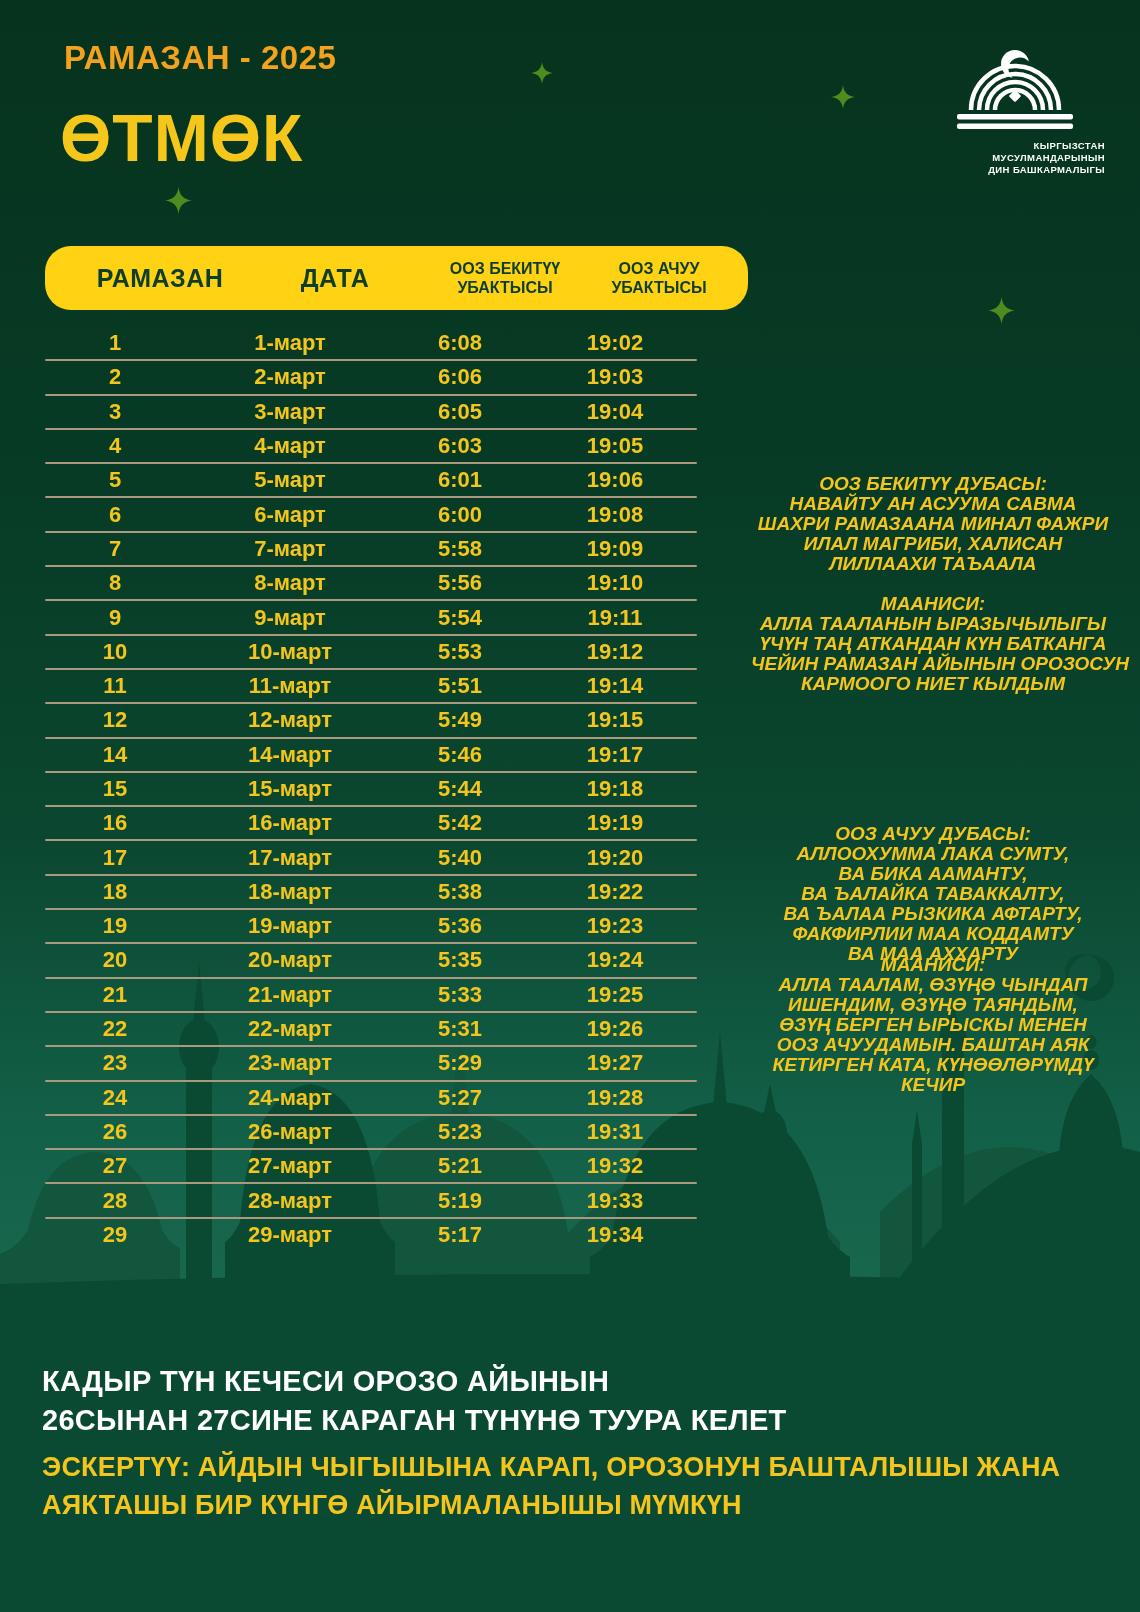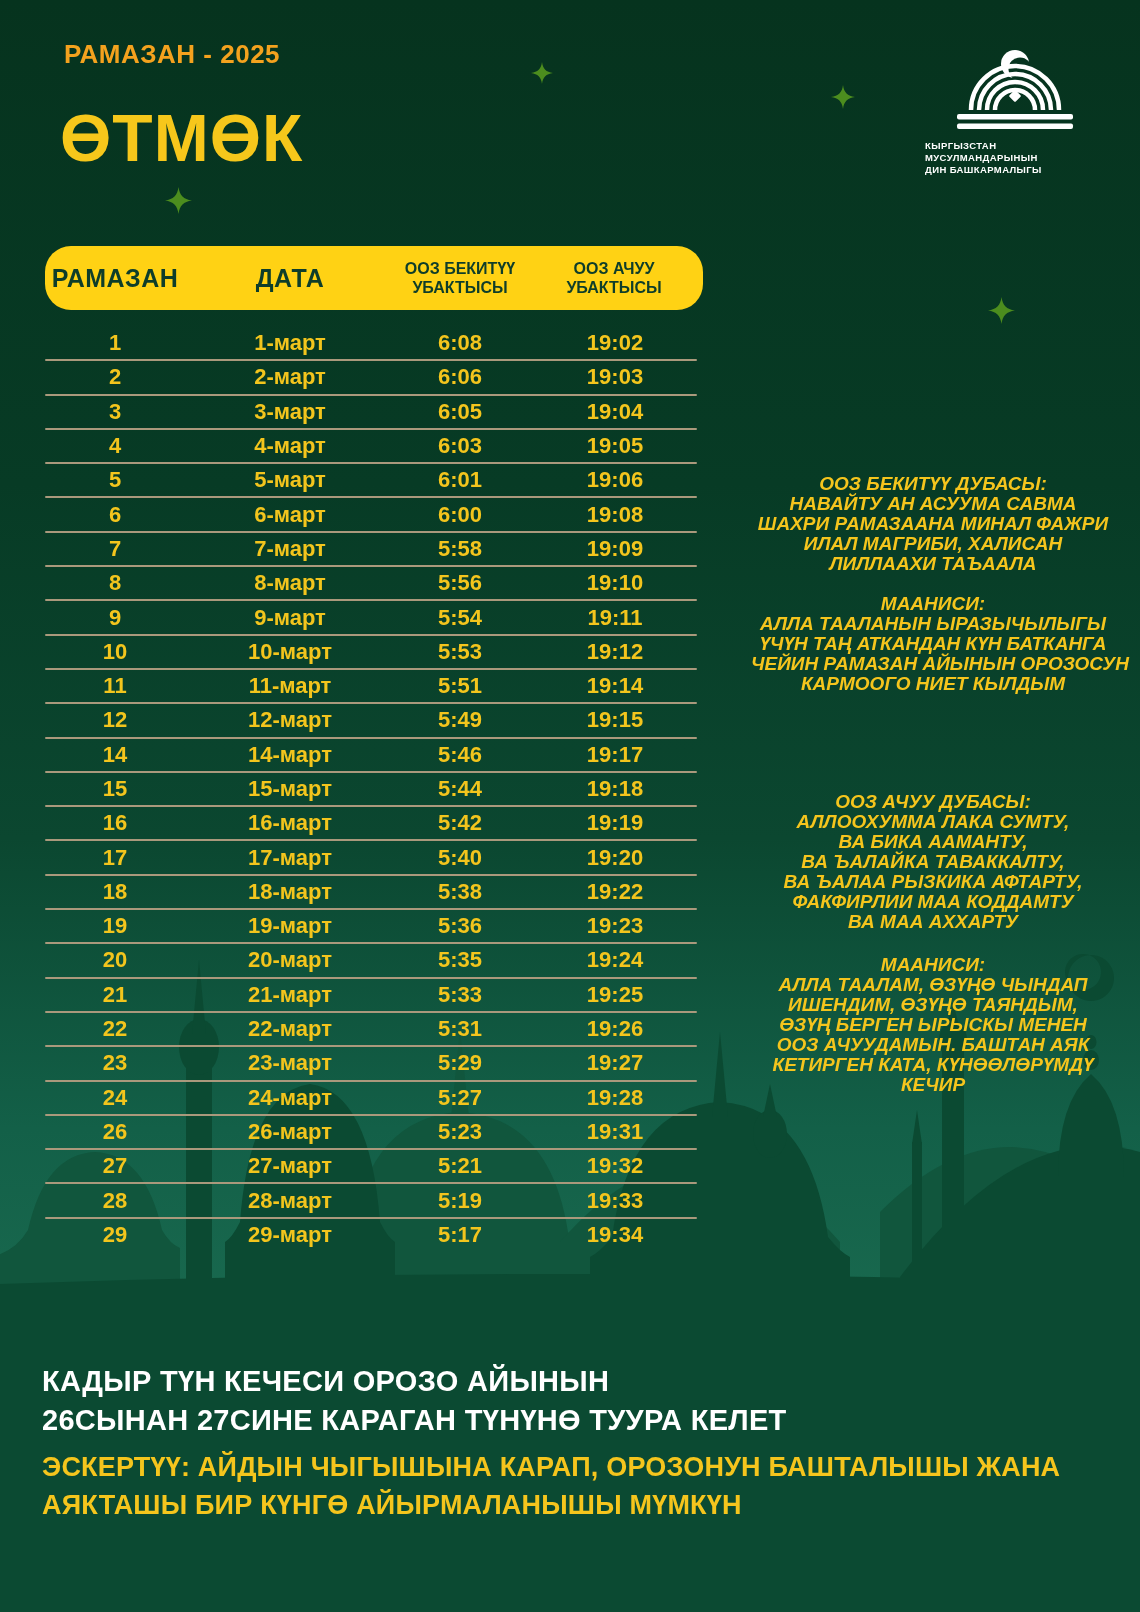--- a/index.html
+++ b/index.html
@@ -9,46 +9,46 @@
     font-family:"Liberation Sans",sans-serif;
   }
   .bg-sil{position:absolute;left:0;top:912px;width:1140px;height:700px;}
   .sparkle{position:absolute;}
   .sparkle svg{display:block;width:100%;height:100%;}
   .s1{left:531px;top:62px;width:22px;height:22px;}
   .s2{left:831px;top:85px;width:24px;height:24px;}
   .s3{left:165px;top:187px;width:27px;height:27px;}
   .s4{left:988px;top:297px;width:27px;height:27px;}
 
-  .subtitle{position:absolute;left:64px;top:39px;font-size:26px;font-weight:800;color:#F4A21E;letter-spacing:.5px;}
+  .subtitle{position:absolute;left:64px;top:39px;font-size:33px;font-weight:800;color:#F4A21E;letter-spacing:.5px;}
   .title{position:absolute;left:60px;top:100px;font-size:66px;font-weight:800;color:#F6C71B;letter-spacing:1px;margin:0;}
 
-  .logo{position:absolute;left:925px;top:48px;width:180px;text-align:left;color:#fff;}
+  .logo{position:absolute;left:925px;top:48px;width:180px;text-align:right;color:#fff;}
   .logo svg{display:block;margin:0 auto;}
   .logo-text{font-size:9.5px;font-weight:700;line-height:12px;letter-spacing:.4px;margin-top:4px;}
 
   .thead{
     position:absolute;left:45px;top:246px;width:658px;height:64px;background:#FFD214;border-radius:26px;
-    display:grid;grid-template-columns:140px 210px 130px 178px;align-items:center;color:#0E3D2A;text-align:center;
+    display:grid;grid-template-columns:140px 210px 130px 178px;align-items:center;color:#0E3D2A;text-align:center;padding-left:45px;
   }
   .h-main{font-size:25px;font-weight:800;letter-spacing:.5px;}
   .h-sub{font-size:16px;font-weight:800;line-height:19px;white-space:pre-line;}
 
   .tbody{position:absolute;left:45px;top:326px;width:660px;}
   .trow{
     position:relative;height:34.3px;display:grid;grid-template-columns:140px 210px 130px 180px;
     align-items:center;text-align:center;color:#F3C51D;font-size:22px;font-weight:700;
   }
   .trow:not(:last-child)::after{
     content:"";position:absolute;left:0;right:8px;bottom:-1px;height:2px;background:#AA997C;border-radius:1px;
   }
 
   .panel{position:absolute;left:751px;width:364px;text-align:center;color:#F5C51D;font-weight:700;font-size:19px;line-height:20px;font-style:italic;}
   .panel div{white-space:nowrap;}
-  .p0{top:474px;}.p1{top:594px;}.p2{top:792px;text-align:center;}.p3{top:955px;}
+  .p0{top:474px;}.p1{top:594px;}.p2{top:824px;text-align:center;}.p3{top:955px;}
 
   .footer-white{position:absolute;left:42px;top:1362px;color:#FFFFFF;font-size:29px;font-weight:800;line-height:39px;letter-spacing:.3px;}
   .footer-notice{position:absolute;left:42px;top:1448px;color:#F5C51D;font-size:27px;font-weight:800;line-height:38px;letter-spacing:.2px;}
 </style>
 </head>
 <body>
 
 <div class="poster">
 
   <svg class="bg-sil" viewBox="0 0 1140 700" preserveAspectRatio="none" aria-hidden="true">

